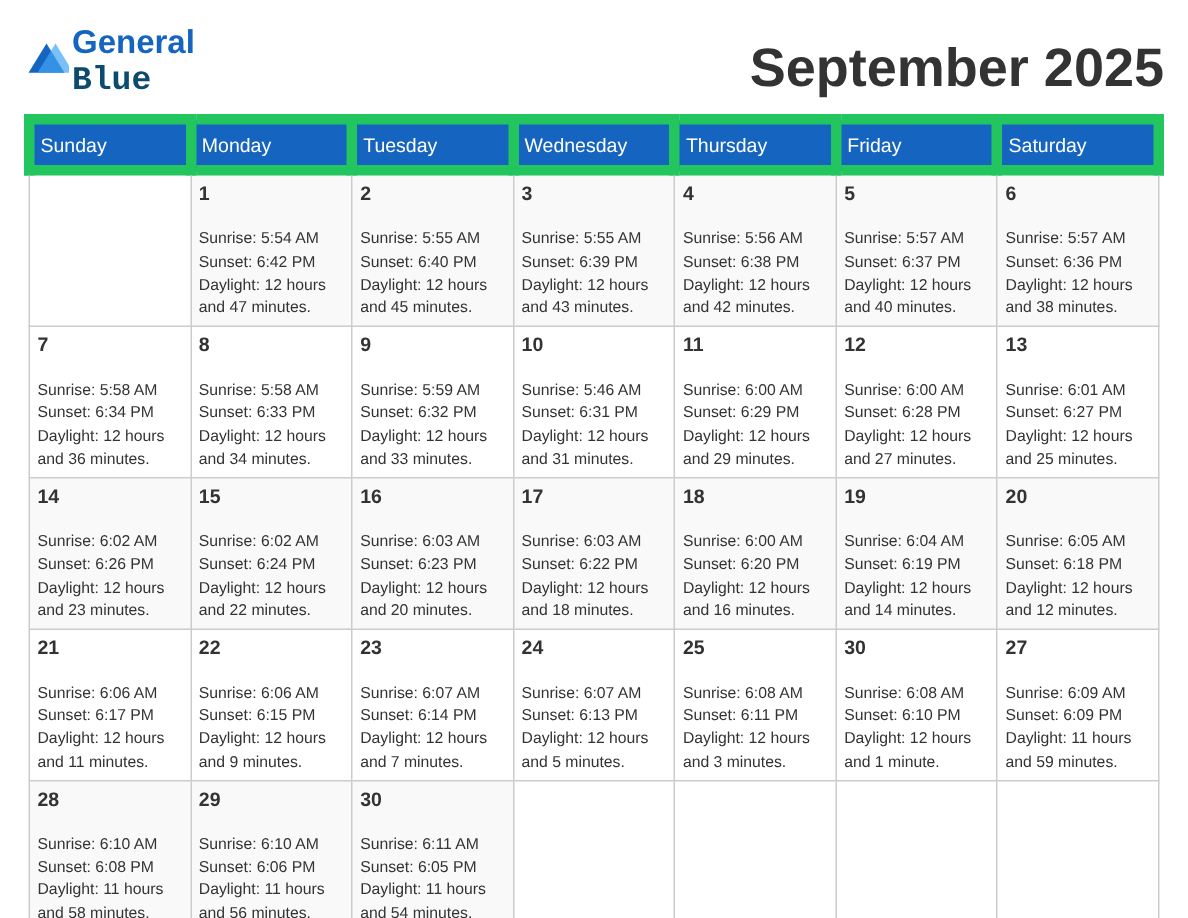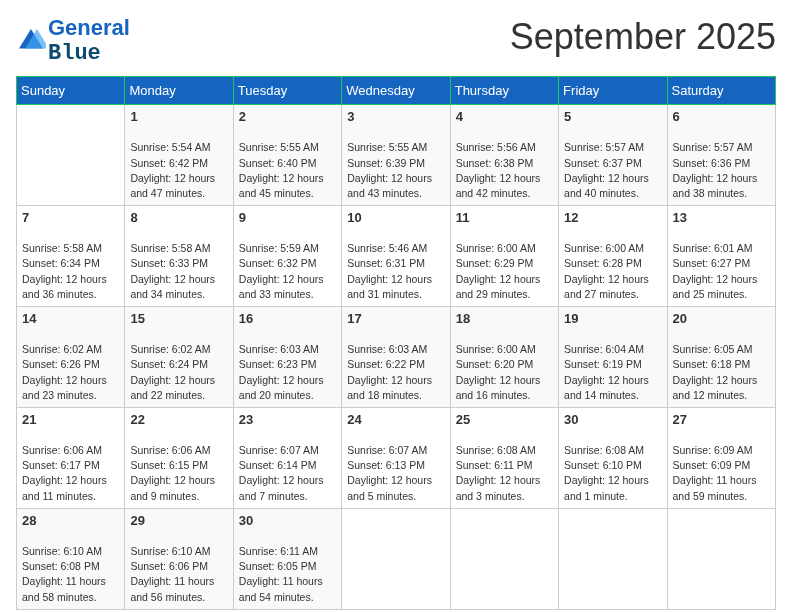--- a/index.html
+++ b/index.html
@@ -6,21 +6,21 @@
     body {
       font-family: Arial, sans-serif;
       background: #fff;
       width: 792px;
       min-height: 612px;
       padding: 16px;
     }
     .header {
       display: flex;
       justify-content: space-between;
-      align-items: flex-start;
+      align-items: flex-end;
       margin-bottom: 10px;
     }
     .logo {
       display: flex;
       align-items: center;
     }
     .logo-text {
       font-size: 22px;
       font-weight: bold;
       color: #333;
@@ -32,40 +32,40 @@
     .logo-icon {
       width: 30px;
       height: 30px;
       margin-right: 2px;
     }
     .title-block {
       text-align: right;
     }
     .month-title {
       font-size: 36px;
-      font-weight: normal;
+      font-weight: bold;
       color: #333;
     }
     .location {
       font-size: 15px;
       color: #555;
     }
     table {
       width: 100%;
       border-collapse: collapse;
       font-size: 11px;
     }
     thead tr th {
       background-color: #1565c0;
       color: #fff;
       padding: 6px 4px;
       text-align: left;
       font-size: 13px;
       font-weight: normal;
-      border: 1px solid #22c55e;
+      border: 7px solid #22c55e;
     }
     tbody tr td {
       border: 1px solid #ccc;
       vertical-align: top;
       padding: 4px 5px;
       min-height: 80px;
       height: 88px;
       width: 14.28%;
     }
     .day-num {

